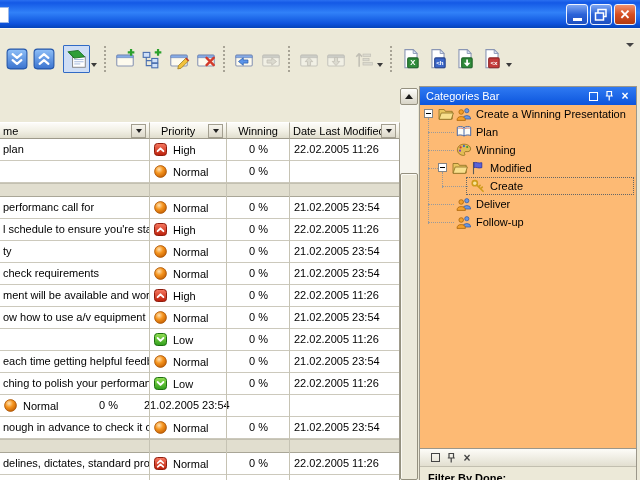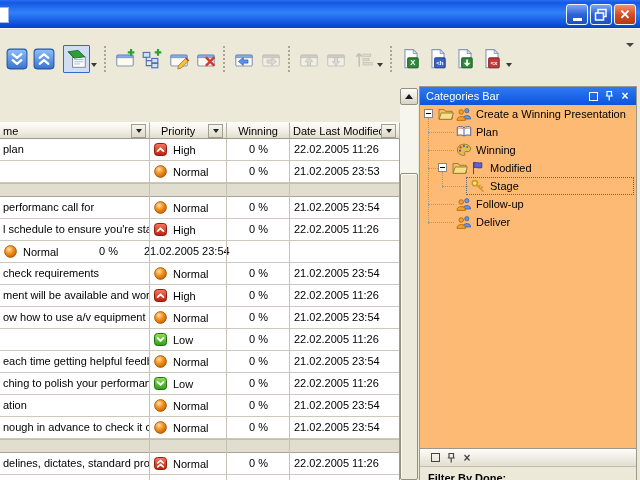--- a/index.html
+++ b/index.html
@@ -409,21 +409,20 @@
     <div class="gcell c-name"></div>
     <div class="gcell c-pri">
       <span>
           <svg class="ic" width="13" height="13">
             <use href="#sym-pri-normal"></use>
           </svg>
         </span>
       <span>Normal</span>
     </div>
     <div class="gcell c-comp">0 %</div>
-    <div class="gcell c-date">21.02.2005 23:53</div>
   </div>
     <div class="ggroup"></div>
     <div class="grow">
     <div class="gcell c-name">performanc call for</div>
     <div class="gcell c-pri">
       <span>
           <svg class="ic" width="13" height="13">
             <use href="#sym-pri-normal"></use>
           </svg>
         </span>
@@ -439,20 +438,21 @@
           <svg class="ic" width="13" height="13">
             <use href="#sym-pri-high"></use>
           </svg>
         </span>
       <span>High</span>
     </div>
     <div class="gcell c-comp">0 %</div>
     <div class="gcell c-date">22.02.2005 11:26</div>
   </div>
     <div class="grow">
+    <div class="gcell c-name">ty</div>
     <div class="gcell c-pri">
       <span>
           <svg class="ic" width="13" height="13">
             <use href="#sym-pri-normal"></use>
           </svg>
         </span>
       <span>Normal</span>
     </div>
     <div class="gcell c-comp">0 %</div>
     <div class="gcell c-date">21.02.2005 23:54</div>
@@ -529,21 +529,20 @@
           <svg class="ic" width="13" height="13">
             <use href="#sym-pri-low"></use>
           </svg>
         </span>
       <span>Low</span>
     </div>
     <div class="gcell c-comp">0 %</div>
     <div class="gcell c-date">22.02.2005 11:26</div>
   </div>
     <div class="grow">
-    <div class="gcell c-name">ation</div>
     <div class="gcell c-pri">
       <span>
           <svg class="ic" width="13" height="13">
             <use href="#sym-pri-normal"></use>
           </svg>
         </span>
       <span>Normal</span>
     </div>
     <div class="gcell c-comp">0 %</div>
     <div class="gcell c-date">21.02.2005 23:54</div>
@@ -661,43 +660,43 @@
 
   </div>
       <div class="titem selected">
     <span class="stub" style="left: 22px; width: 26px;"></span>
 
     <span class="ticon" style="left: 50px;">
           <svg class="ic" width="16" height="16">
             <use href="#sym-key"></use>
           </svg>
         </span>
-    <span class="tlabel" style="left: 70px;">Stage</span>
+    <span class="tlabel" style="left: 70px;">Create</span>
     <span class="sel-rect"></span>
   </div>
       <div class="titem">
     <span class="stub" style="left: 8px; width: 26px;"></span>
 
     <span class="ticon" style="left: 36px;">
           <svg class="ic" width="16" height="16">
             <use href="#sym-people"></use>
           </svg>
         </span>
-    <span class="tlabel" style="left: 56px;">Follow-up</span>
+    <span class="tlabel" style="left: 56px;">Deliver</span>
 
   </div>
       <div class="titem">
     <span class="stub" style="left: 8px; width: 26px;"></span>
 
     <span class="ticon" style="left: 36px;">
           <svg class="ic" width="16" height="16">
             <use href="#sym-people"></use>
           </svg>
         </span>
-    <span class="tlabel" style="left: 56px;">Deliver</span>
+    <span class="tlabel" style="left: 56px;">Follow-up</span>
 
   </div>
     </div>
 </div>
 
 <div class="panel flt-panel">
   <div class="caption gray">
     <span class="cap-btn" style="color:#444">
         <span class="glyph-box"></span>
       </span>

